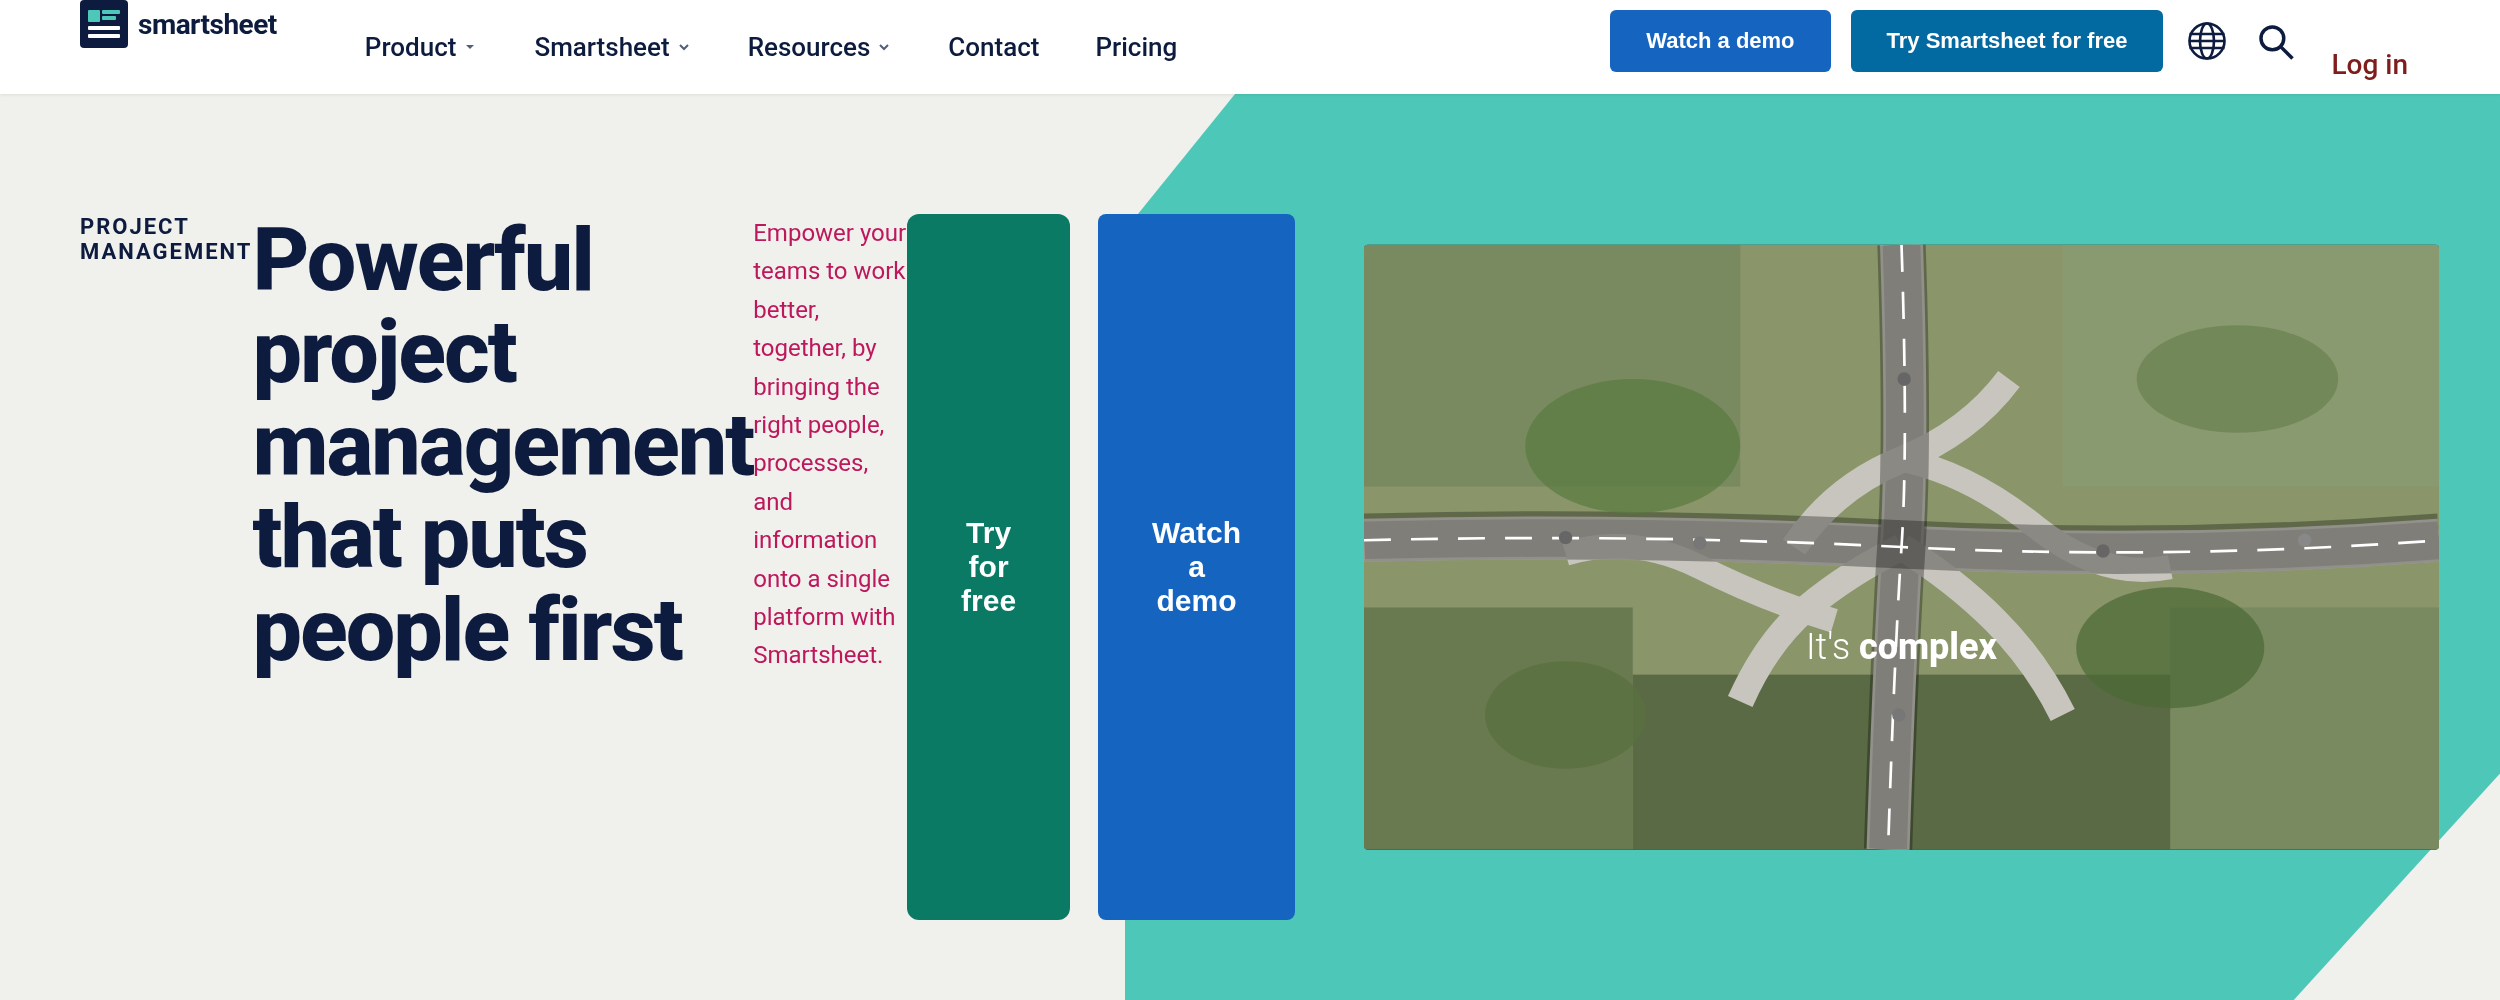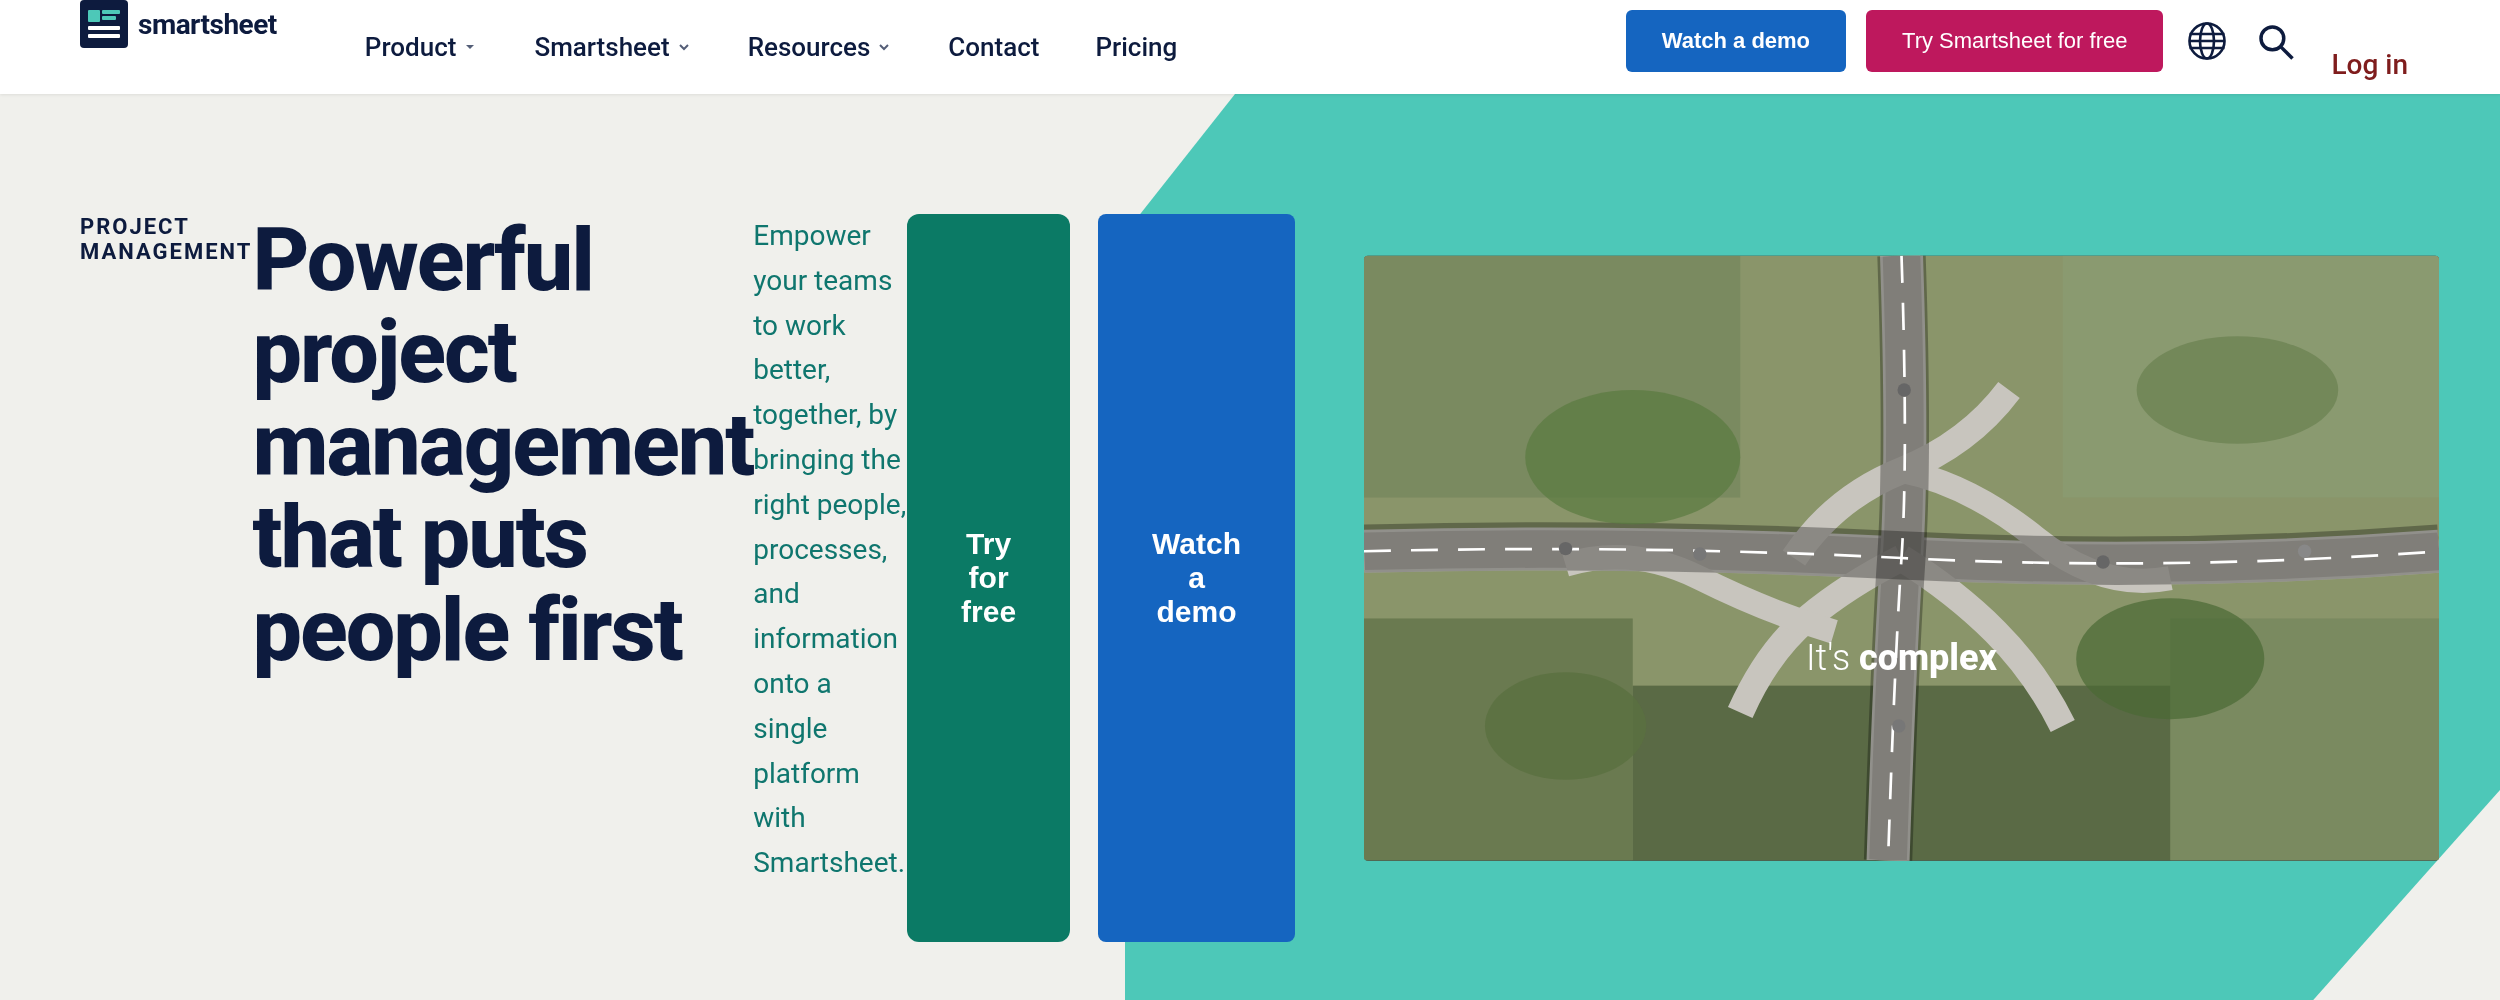--- a/index.html
+++ b/index.html
@@ -90,27 +90,27 @@
       border: none;
       border-radius: 6px;
       padding: 18px 36px;
       font-size: 22px;
       font-weight: 600;
       cursor: pointer;
       white-space: nowrap;
     }
 
     .btn-try-free {
-      background: #be185d;
+      background: #0369a1;
       color: #ffffff;
       border: none;
       border-radius: 6px;
       padding: 18px 36px;
       font-size: 22px;
-      font-weight: 400;
+      font-weight: 700;
       cursor: pointer;
       white-space: nowrap;
     }
 
     .nav-icon-btn {
       background: none;
       border: none;
       cursor: pointer;
       display: flex;
       align-items: center;
@@ -173,22 +173,22 @@
     .hero-title {
       font-size: 88px;
       font-weight: 800;
       color: #0d1b3e;
       line-height: 1.05;
       margin-bottom: 36px;
       letter-spacing: -2px;
     }
 
     .hero-description {
-      font-size: 28px;
-      color: #0f766e;
+      font-size: 24px;
+      color: #be185d;
       line-height: 1.6;
       margin-bottom: 56px;
       max-width: 780px;
     }
 
     .hero-buttons {
       display: flex;
       gap: 28px;
     }
 

